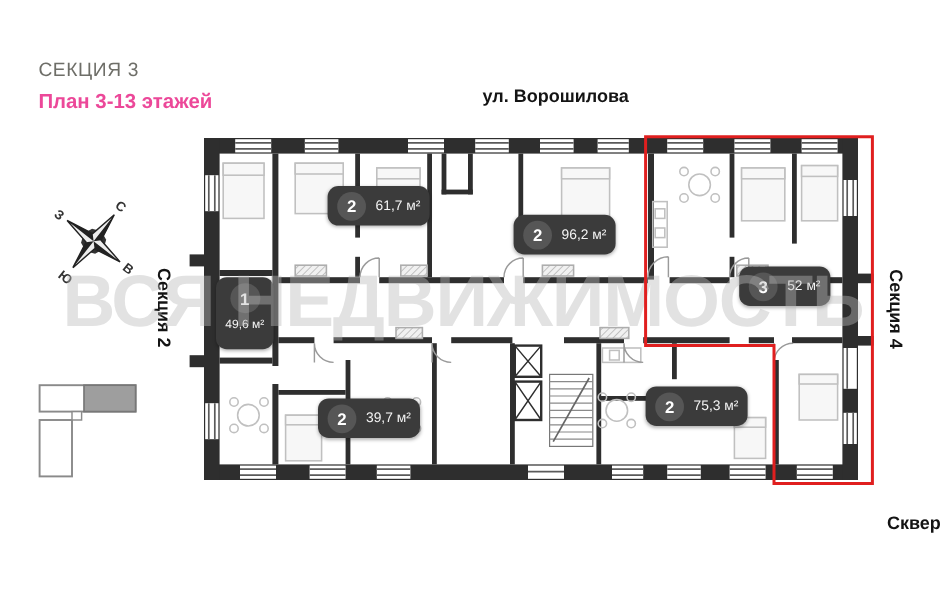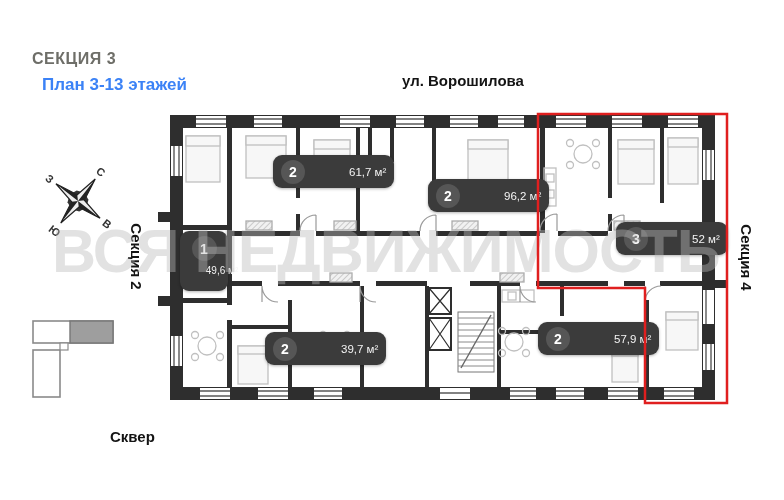--- a/index.html
+++ b/index.html
@@ -1,37 +1,37 @@
 <!DOCTYPE html>
 <html><head>
 <meta charset="utf-8">
 <style>
   html,body{margin:0;padding:0;background:#fff;}
   .page{position:relative;width:784px;height:500px;background:#ffffff;overflow:hidden;
         font-family:"Liberation Sans",sans-serif;}
   .abs{position:absolute;}
-  .sec-title{left:32px;top:50px;font-size:16px;font-weight:bold;color:#6e6e68;letter-spacing:.5px;}
-  .plan-title{left:42px;top:75px;font-size:17px;font-weight:bold;color:#3b82f6;}
+  .sec-title{left:32px;top:50px;font-size:16px;font-weight:normal;color:#6e6e68;letter-spacing:.5px;}
+  .plan-title{left:32px;top:75px;font-size:17px;font-weight:bold;color:#ec4899;}
   .street{left:16px;top:72px;width:100%;text-align:center;font-size:15px;font-weight:bold;color:#141414;}
   .street-inner{display:inline-block;margin-left:110px;}
-  .skver{left:0;top:428px;width:100%;text-align:left;font-size:15px;font-weight:bold;color:#141414;}
+  .skver{left:0;top:428px;width:100%;text-align:right;font-size:15px;font-weight:bold;color:#141414;}
   .skver-inner{display:inline-block;margin-left:110px;}
   .vlabel{font-size:15px;font-weight:bold;color:#141414;white-space:nowrap;transform:rotate(90deg);transform-origin:center;}
   .v2{left:103px;top:248px;}
   .v4{left:713px;top:249px;}
   svg{position:absolute;left:0;top:0;}
   .plan-svg{z-index:1;}
   .red-svg{z-index:4;pointer-events:none;}
   .watermark{left:52px;top:216px;z-index:3;font-size:61px;font-weight:bold;white-space:nowrap;
              color:rgba(185,185,185,0.42);letter-spacing:-1px;pointer-events:none;}
   .badge{position:absolute;z-index:2;background:#3b3b3b;border-radius:9px;display:flex;align-items:center;
          gap:8px;padding:0 8px;height:33px;box-sizing:border-box;box-shadow:0 1px 3px rgba(0,0,0,.3);cursor:pointer;}
   .badge .num{flex:0 0 auto;width:24px;height:24px;border-radius:50%;background:#565656;color:#fff;
               font-weight:bold;font-size:14px;display:flex;align-items:center;justify-content:center;}
-  .badge .area{color:#f4f4f4;font-size:11.5px;white-space:nowrap;margin-left:36px;}
+  .badge .area{color:#f4f4f4;font-size:11.5px;white-space:nowrap;}
   .badge.v{flex-direction:column;gap:4px;width:48px;height:60px;padding:5px 2px;justify-content:flex-start;}
   .badge.v .num{width:25px;height:25px;}
   .badge.v .area{font-size:10px;}
 </style>
 </head>
 <body>
 
 <div class="page">
 
   <svg class="plan-svg" width="784" height="500" viewBox="0 0 784 500">
@@ -274,21 +274,21 @@
   <div class="badge" style="left:616px;top:222px;">
     <span class="num">3</span>
     <span class="area">52 м²</span>
   </div>
   <div class="badge" style="left:265px;top:332px;">
     <span class="num">2</span>
     <span class="area">39,7 м²</span>
   </div>
   <div class="badge" style="left:538px;top:322px;">
     <span class="num">2</span>
-    <span class="area">57,9 м²</span>
+    <span class="area">75,3 м²</span>
   </div>
 
   <div class="abs watermark">ВСЯ НЕДВИЖИМОСТЬ</div>
 
   <svg class="red-svg" width="784" height="500" viewBox="0 0 784 500">
     <polygon points="538,114 727,114 727,403 645,403 645,288 538,288" fill="none" stroke="#e01f1f" stroke-width="2.5"></polygon>
   </svg>
 
 </div>
 

